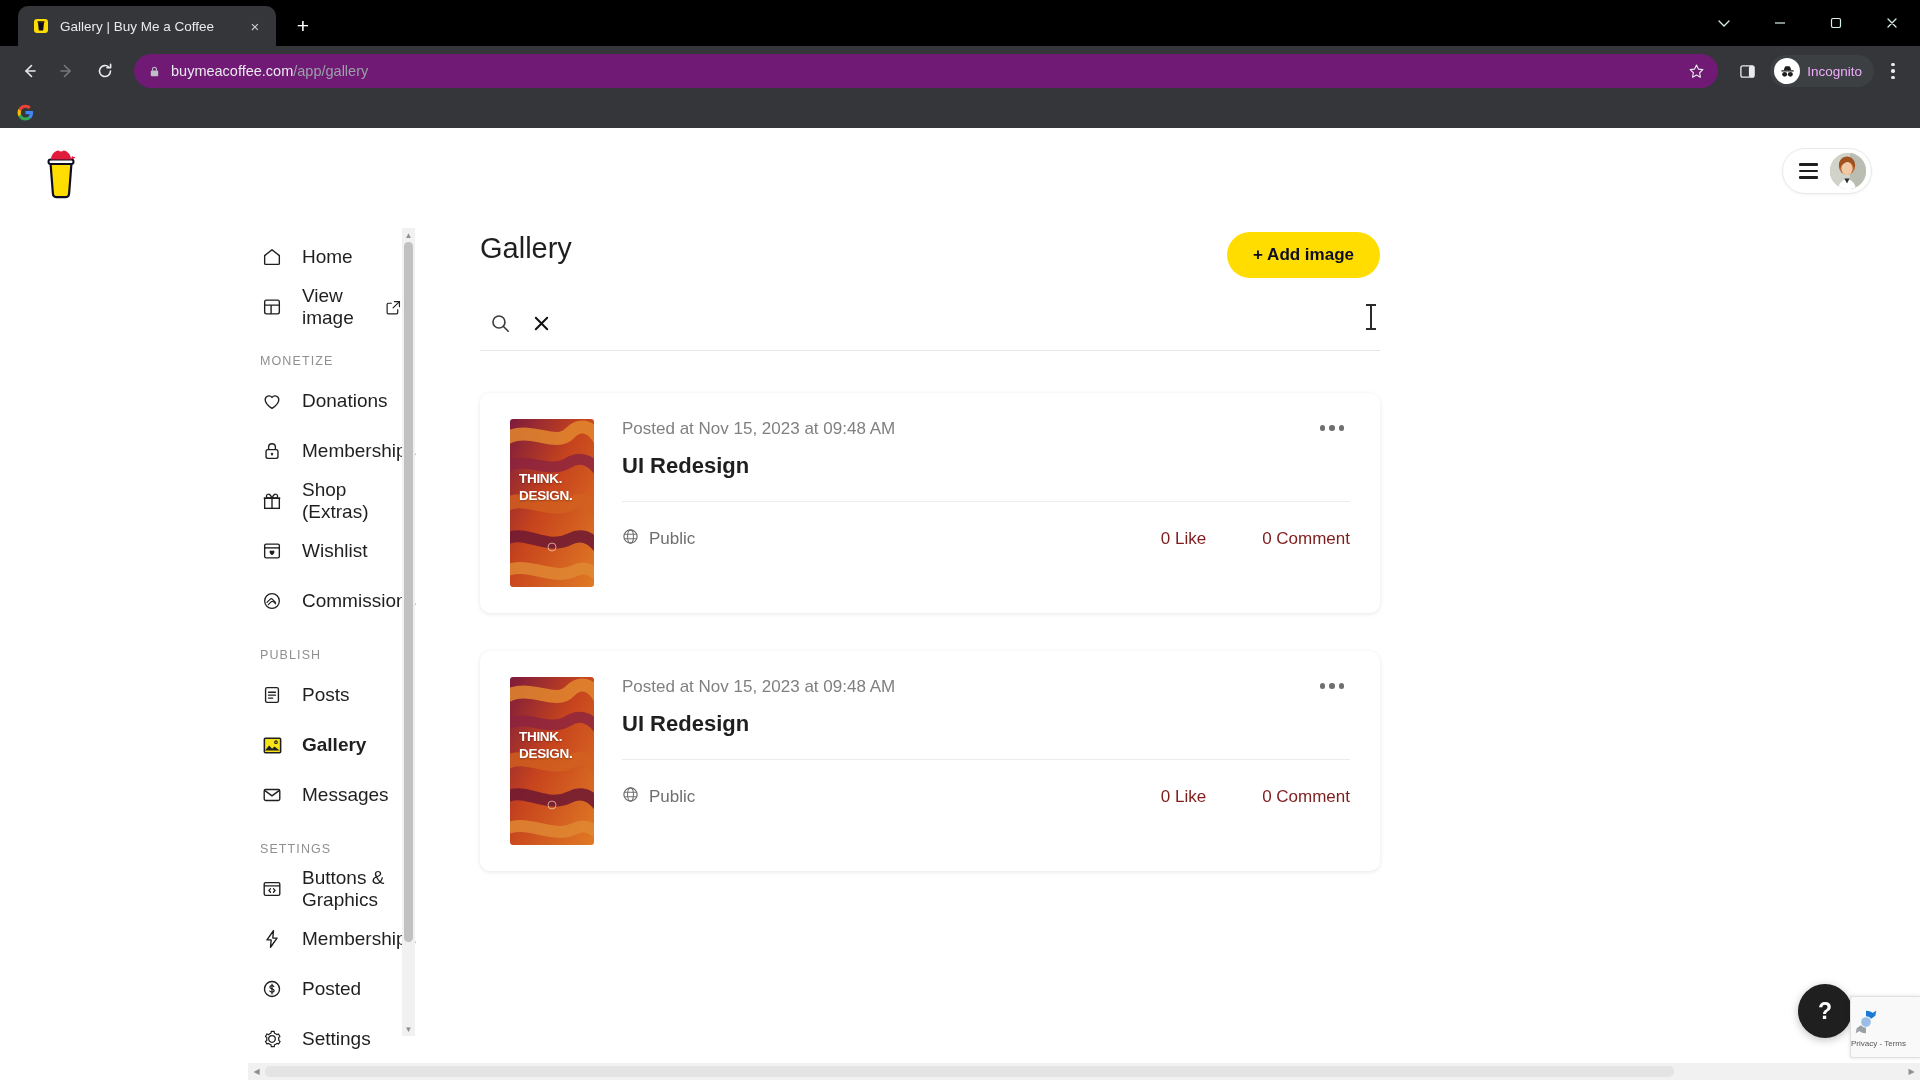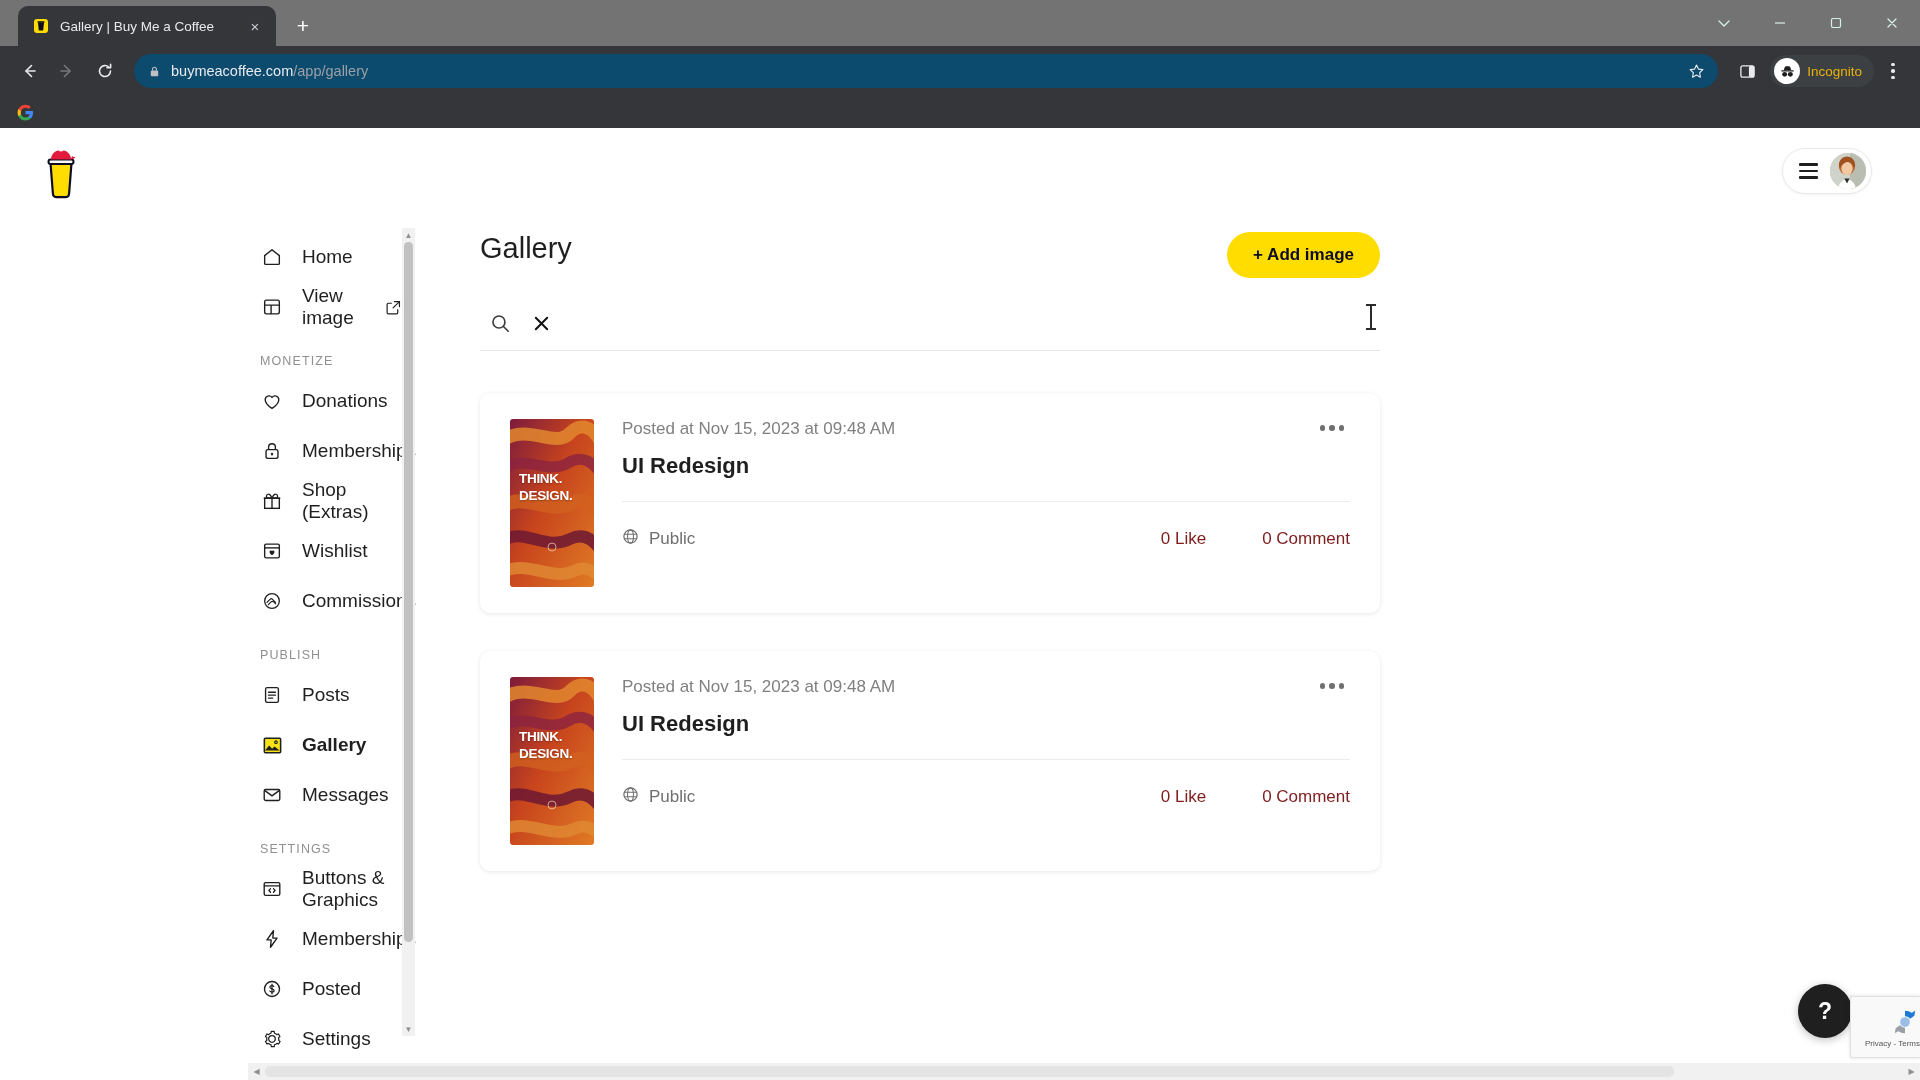--- a/index.html
+++ b/index.html
@@ -8,21 +8,21 @@
     overflow: hidden;
     font-family: "Liberation Sans", sans-serif;
     background: #ffffff;
   }
 
   
   .browser { width: 1920px; height: 1080px; display: flex; flex-direction: column; }
 
   .tabstrip {
     height: 46px;
-    background: #737373;
+    background: #000000;
     display: flex;
     align-items: flex-end;
     position: relative;
     flex: 0 0 46px;
   }
   .tab {
     margin-left: 18px;
     height: 40px;
     min-width: 258px;
     background: #35363a;
@@ -89,21 +89,21 @@
     width: 34px; height: 34px;
     display: flex; align-items: center; justify-content: center;
     border-radius: 50%;
     color: #e8eaed;
     flex: 0 0 34px;
   }
   .nav-btn.disabled { color: #75777a; }
   .omnibox {
     flex: 1;
     height: 34px;
-    background: #0c4a6e;
+    background: #701a75;
     border-radius: 17px;
     display: flex;
     align-items: center;
     padding: 0 8px 0 14px;
     margin: 16px 8px;
     gap: 10px;
   }
   .lock-icon { display: flex; align-items: center; color: #bdc1c6; flex: 0 0 auto; }
   .url { font-size: 14.5px; color: #e8eaed; white-space: nowrap; flex: 1; }
   .url .dim { color: #9aa0a6; }
@@ -118,21 +118,21 @@
     align-items: center;
     gap: 7px;
     padding: 0 12px 0 4px;
     margin-left: 4px;
   }
   .incog-avatar {
     width: 26px; height: 26px; border-radius: 50%;
     background: #ffffff;
     display: flex; align-items: center; justify-content: center;
   }
-  .incog-label { color: #eab308; font-size: 13.5px; }
+  .incog-label { color: #f0abfc; font-size: 13.5px; }
   .menu-dots {
     width: 30px; height: 34px;
     display: flex; flex-direction: column; align-items: center; justify-content: center;
     gap: 3px;
     margin-left: 2px;
   }
   .menu-dots i { width: 3.5px; height: 3.5px; border-radius: 50%; background: #e8eaed; display: block; }
 
   .bookmarks-bar {
     height: 32px;
@@ -378,21 +378,21 @@
   }
   .recaptcha {
     position: absolute;
     right: 0; bottom: 22px;
     width: 70px; height: 62px;
     background: #f9f9f9;
     border: 1px solid #e0e0e0;
     border-right: none;
     border-radius: 3px 0 0 3px;
     box-shadow: 0 0 4px rgba(0,0,0,0.12);
-    display: flex; flex-direction: column; align-items: flex-end; justify-content: center;
+    display: flex; flex-direction: column; align-items: flex-start; justify-content: center;
     gap: 2px;
     overflow: hidden;
   }
   .recaptcha .rc-label { font-size: 8px; color: #555; white-space: nowrap; }
 
   
   .hscroll {
     position: absolute;
     left: 248px; right: 0; bottom: 0;
     height: 17px;

